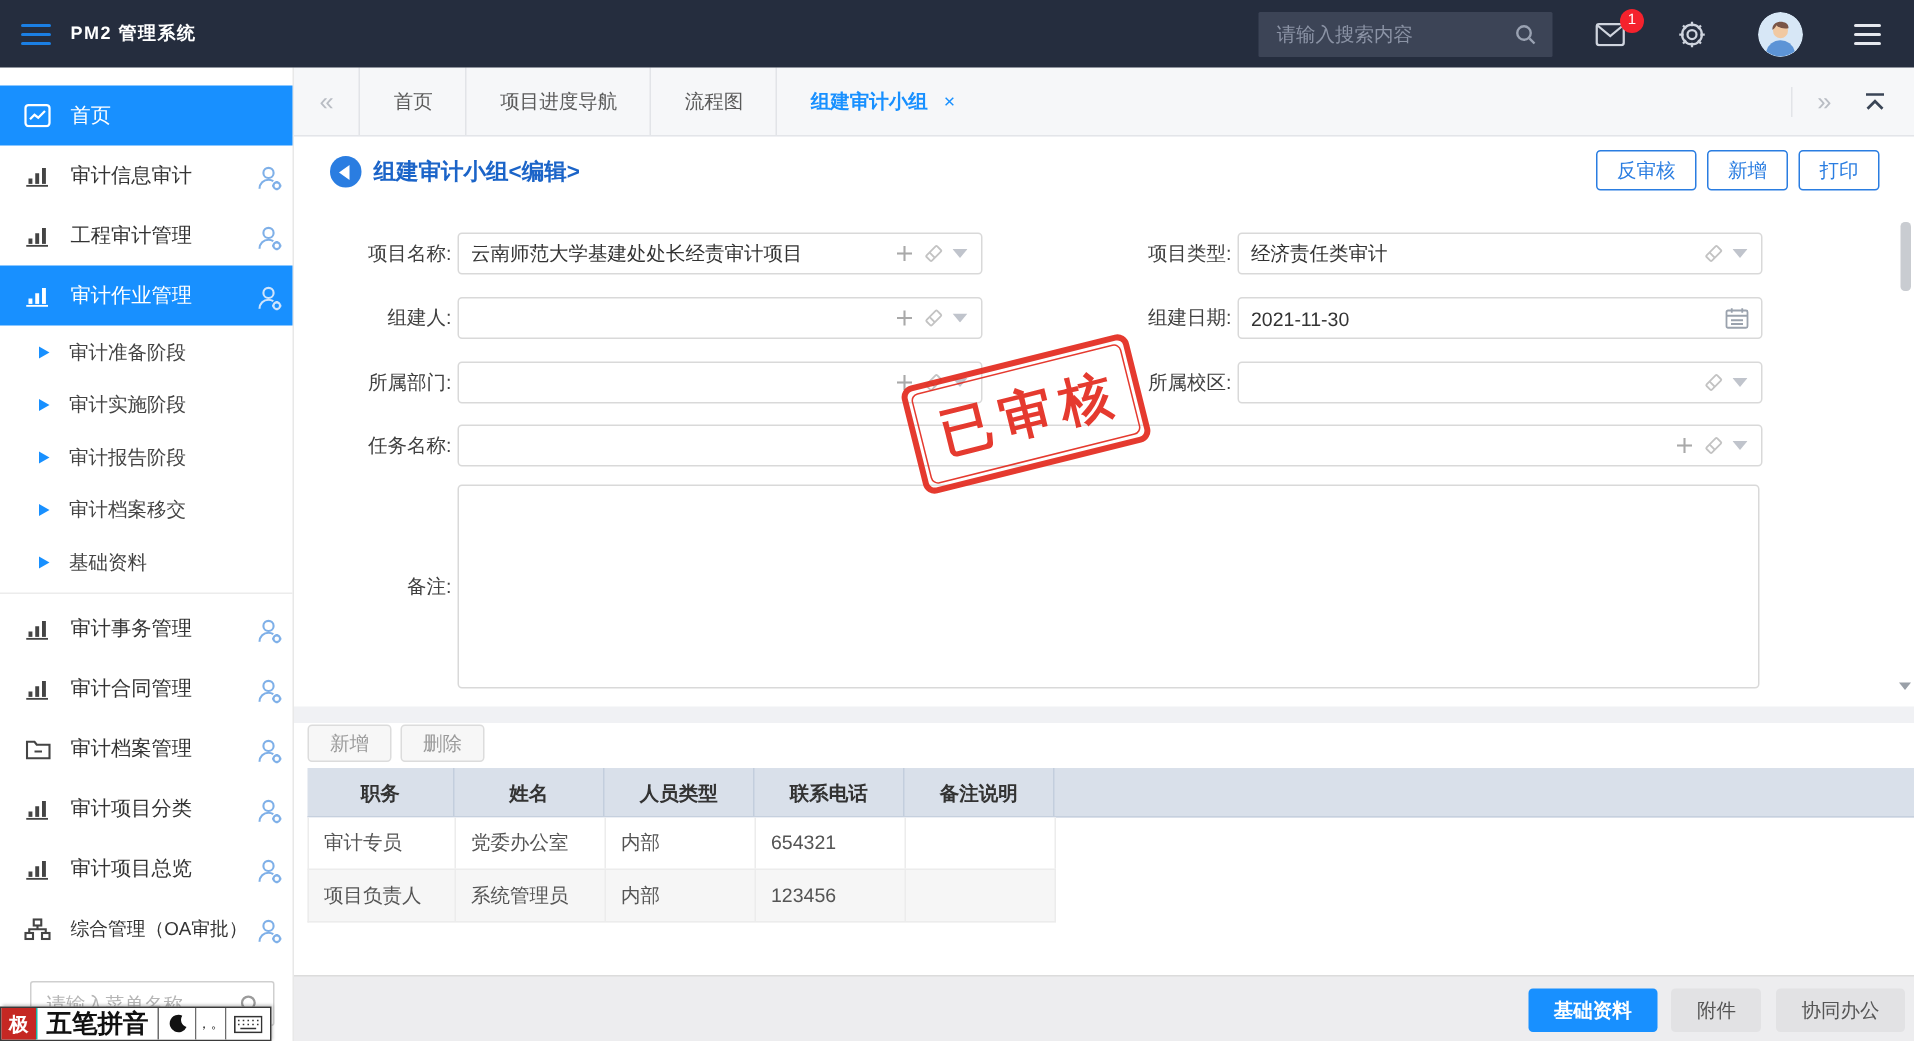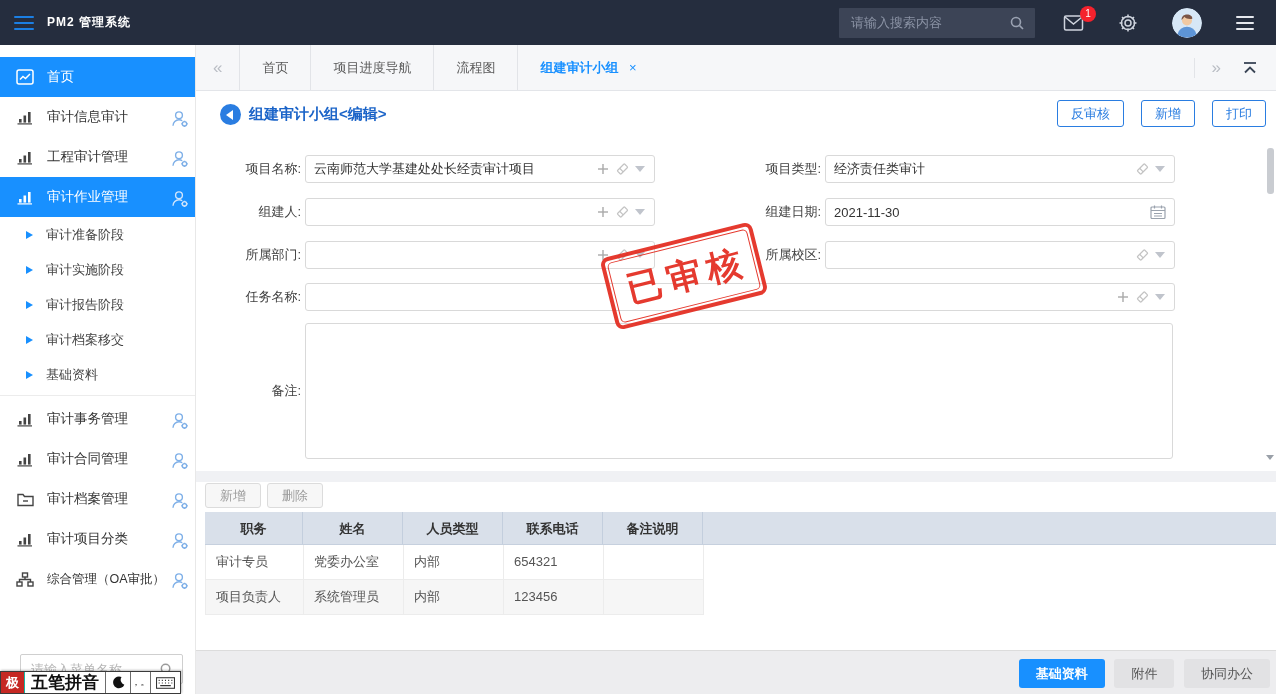--- a/index.html
+++ b/index.html
@@ -50,21 +50,21 @@
   .ts-tab.active { color:#1890ff; font-weight:bold; }
   .ts-close { color:#1890ff; margin-left:7px; font-size:13px; font-weight:normal; cursor:pointer; }
   .right-ctrl { display:flex; align-items:center; border-left:1px solid #e2e4e8; }
   .collapse-btn { padding:0 18px 0 4px; cursor:pointer; display:flex; align-items:center; }
 
   
   .panel { position:absolute; left:196px; top:91px; right:0; bottom:0; background:#fff; }
   .back-btn { position:absolute; left:24px; top:13px; width:21px; height:21px; border-radius:50%; background:#2a7de1; cursor:pointer; }
   .back-btn span { position:absolute; left:6px; top:5.5px; width:0; height:0; border-right:7px solid #fff; border-top:5px solid transparent; border-bottom:5px solid transparent; }
   .page-title { position:absolute; left:53px; top:14px; font-size:15px; font-weight:bold; color:#1b64c8; }
-  .actions { position:absolute; right:10px; top:9px; display:flex; gap:17px;padding-left:40px; }
+  .actions { position:absolute; right:23px; top:9px; display:flex; gap:7px;padding-left:40px; }
   .act-btn { height:27px; line-height:25px; padding:0 13px; border:1px solid #2a7de1; color:#2a7de1; background:#fff; border-radius:3px; font-size:13px; cursor:pointer; }
 
   .frow { position:absolute; left:0; right:0; height:28px; }
   .flbl { position:absolute; line-height:28px; text-align:right; color:#404040; font-size:13px; }
   .c1l { left:0; width:105px; } .c2l { left:500px; width:125px; }
   .finput { position:absolute; height:28px; border:1px solid #d9d9d9; border-radius:3px; background:#fff; }
   .c1f { left:109px; width:350px; } .c2f { left:629px; width:350px; } .widef { left:109px; width:870px; }
   .finput input { width:100%; height:100%; border:0; outline:none; background:transparent; font-size:13px; color:#333; padding:0 64px 0 8px; }
   .fic { position:absolute; top:50%; transform:translateY(-50%); display:flex; cursor:pointer; }
   .p1 { right:44px; } .p2 { right:24px; } .p3 { right:9px; } .pcal { right:8px; }
@@ -300,20 +300,39 @@
     <div class="nav-item">
       <span class="nv-ico">
         <svg width="17" height="15" viewBox="0 0 17 15" fill="#444">
             <rect x="2" y="9" width="2.6" height="3.6"></rect>
             <rect x="6.5" y="5.5" width="2.6" height="7.1"></rect>
             <rect x="11" y="2" width="2.6" height="10.6"></rect>
             <rect x="0.5" y="13.3" width="14.5" height="1.2"></rect>
           </svg>
       </span>
       <span>审计项目分类</span>
+      <span class="persona">
+        <svg width="20" height="19" viewBox="0 0 20 19" fill="none" stroke="#7fb0e8" stroke-width="1.4">
+            <circle cx="9" cy="6" r="3.4"></circle>
+            <path d="M3 16.5c0-3.3 2.7-6 6-6 1.2 0 2.3.35 3.2.95"></path>
+            <circle cx="14.5" cy="14.5" r="2.2"></circle>
+            <path d="M14.5 11.4v1.1M14.5 16.5v1.1M11.4 14.5h1.1M16.5 14.5h1.1"></path>
+          </svg>
+      </span>
+    </div>
+    <div class="nav-item">
+      <span class="nv-ico">
+        <svg width="17" height="15" viewBox="0 0 17 15" fill="#444">
+            <rect x="2" y="9" width="2.6" height="3.6"></rect>
+            <rect x="6.5" y="5.5" width="2.6" height="7.1"></rect>
+            <rect x="11" y="2" width="2.6" height="10.6"></rect>
+            <rect x="0.5" y="13.3" width="14.5" height="1.2"></rect>
+          </svg>
+      </span>
+      <span>审计项目总览</span>
       <span class="persona">
         <svg width="20" height="19" viewBox="0 0 20 19" fill="none" stroke="#7fb0e8" stroke-width="1.4">
             <circle cx="9" cy="6" r="3.4"></circle>
             <path d="M3 16.5c0-3.3 2.7-6 6-6 1.2 0 2.3.35 3.2.95"></path>
             <circle cx="14.5" cy="14.5" r="2.2"></circle>
             <path d="M14.5 11.4v1.1M14.5 16.5v1.1M11.4 14.5h1.1M16.5 14.5h1.1"></path>
           </svg>
       </span>
     </div>
     <div class="nav-item" style="font-size:12.5px;">

